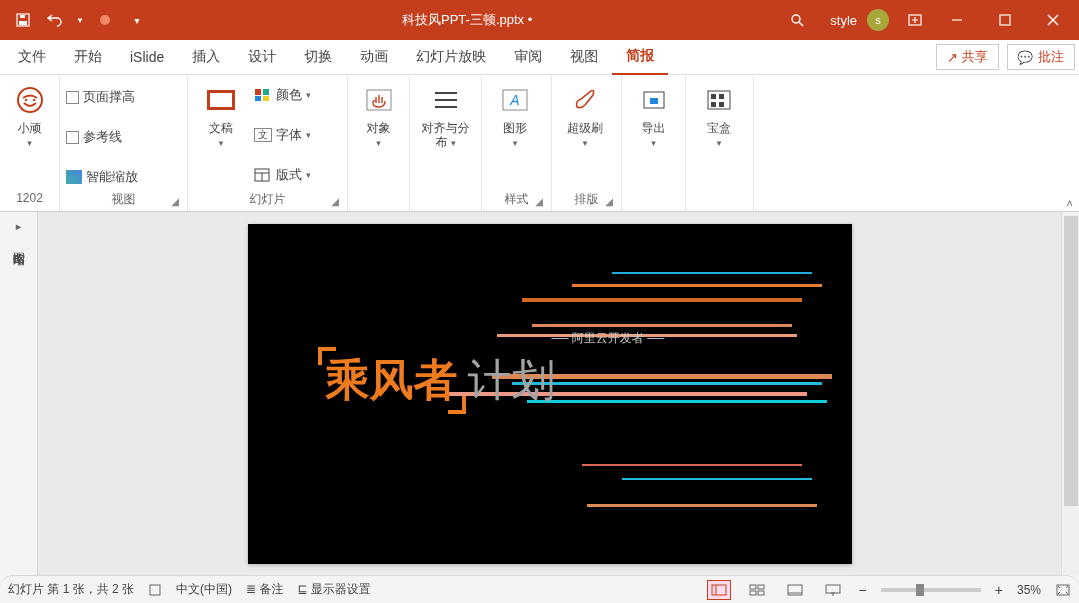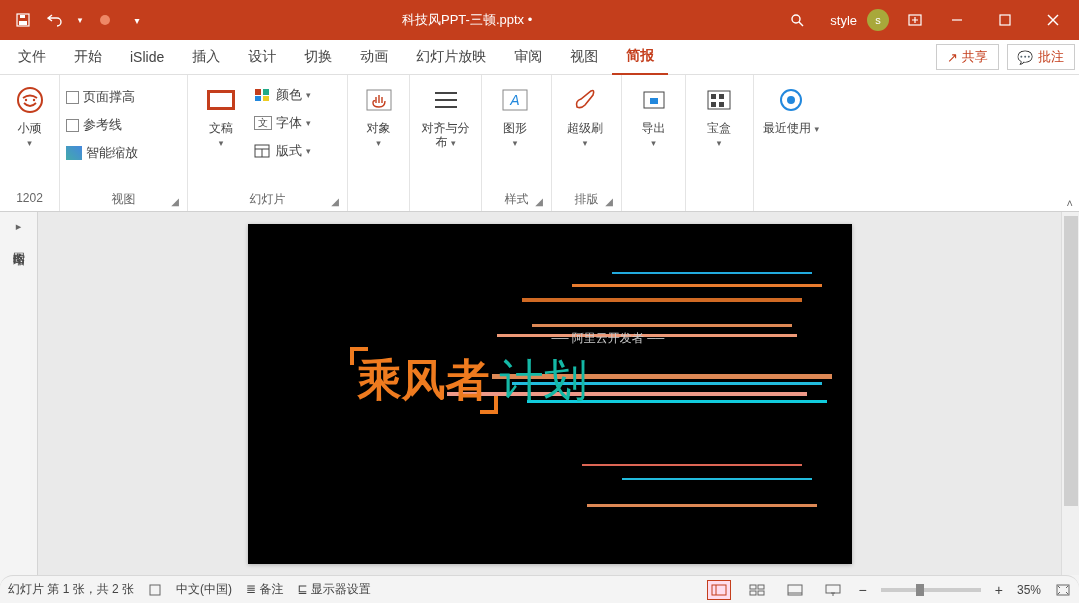--- a/index.html
+++ b/index.html
@@ -21,21 +21,21 @@
 
 .ribbon { height: 137px; background: #fff; border-bottom: 1px solid #d0d0d0; display: flex; font-size: 12px; color: #444; position: relative; }
 .ribbon-group { border-right: 1px solid #e4e4e4; display: flex; flex-direction: column; padding: 4px 6px 2px; }
 .ribbon-body { flex: 1; display: flex; align-items: flex-start; gap: 6px; }
 .ribbon-label { height: 18px; text-align: center; font-size: 12px; color: #666; position: relative; }
 .ribbon-label .launcher { position: absolute; right: 2px; bottom: 2px; font-size: 10px; color: #888; }
 .big-btn { display: flex; flex-direction: column; align-items: center; justify-content: center; gap: 4px; width: 54px; padding: 4px 2px; }
 .big-btn .ico { width: 34px; height: 34px; display: flex; align-items: center; justify-content: center; }
 .big-btn .lbl { font-size: 12px; text-align: center; line-height: 1.2; }
 .big-btn .dd::after { content: "▾"; font-size: 9px; color: #666; }
-.vstack { display: flex; flex-direction: column; gap: 4px; }
+.vstack { display: flex; flex-direction: column; gap: 16px; }
 .small-row { display: flex; align-items: center; gap: 4px; font-size: 13px; height: 24px; }
 .chk { width: 13px; height: 13px; border: 1px solid #888; display: inline-block; background:#fff; }
 .chk.pic { border:none; width:16px; height:14px; background: linear-gradient(45deg,#4aa,#48d); }
 .mini-ico { width: 18px; text-align: center; }
 .ribbon-collapse { position: absolute; right: 6px; bottom: 2px; font-size: 11px; color: #666; }
 
 .work-area { height: calc(603px - 40px - 35px - 137px - 28px); display: flex; background: #eaeaea; }
 .side-pane { width: 38px; background: #f4f4f4; border-right: 1px solid #d4d4d4; display: flex; flex-direction: column; align-items: center; padding-top: 8px; gap: 10px; }
 .side-vt { writing-mode: vertical-rl; font-size: 12px; color: #444; }
 .canvas { flex: 1; display: flex; align-items: center; justify-content: center; position: relative; }
@@ -49,25 +49,25 @@
 .glitch.g6 { right: 45px; top: 168px; width: 360px; height: 4px; background: #e98; }
 .glitch.g7 { right: 25px; top: 176px; width: 300px; height: 3px; background: #1cd; }
 .glitch.g8 { right: 50px; top: 240px; width: 220px; height: 2px; background: #d65; }
 .glitch.g9 { right: 40px; top: 254px; width: 190px; height: 2px; background: #2bd; }
 .glitch.g10 { right: 35px; top: 280px; width: 230px; height: 3px; background: #d85; }
 .glitch.g11 { right: 60px; top: 100px; width: 260px; height: 3px; background: #d85; }
 .glitch.g12 { right: 55px; top: 110px; width: 300px; height: 3px; background: #e97; }
 .stars { position:absolute; left:0; top:0; width:100%; height:100%; background-image: radial-gradient(#fff 0.5px, transparent 0.5px); background-size: 40px 40px; opacity:0.15; }
 .slide-txt { position: absolute; left: 78px; top: 106px; color: #fff; }
 .slide-sub { font-size: 12px; color: #ccc; margin-left: 226px; margin-bottom: 4px; }
-.slide-title { font-size: 44px; font-weight: 800; display: flex; align-items: flex-end; margin-left: 32px; }
+.slide-title { font-size: 44px; font-weight: 800; display: flex; align-items: flex-end; }
 .slide-title .orange { color: #ef7b1f; position:relative; }
 .slide-title .orange::before { content:""; position:absolute; left:-8px; top:-4px; width:14px; height:14px; border-left:4px solid #ef7b1f; border-top:4px solid #ef7b1f; }
 .slide-title .orange::after { content:""; position:absolute; right:-8px; bottom:-4px; width:14px; height:14px; border-right:4px solid #ef7b1f; border-bottom:4px solid #ef7b1f; }
-.slide-title .white { color: #14b8a6; margin-left: 10px; font-weight:300; }
+.slide-title .white { color: #a3a3a3; margin-left: 10px; font-weight:300; }
 .slide-en { font-size: 16px; color: #ddd; margin-top: 6px; letter-spacing: 0.3px; }
 .slide-en .nx { color: #ef7b1f; font-weight: 700; }
 .vscroll { width: 18px; background: #f0f0f0; border-left: 1px solid #dcdcdc; position: relative; }
 .vscroll .thumb { position:absolute; left:2px; top:4px; width:14px; height:80%; background:#cfcfcf; }
 
 .status-bar { height: 28px; background: #f4f4f4; border-top: 1px solid #d8d8d8; display: flex; align-items: center; font-size: 12px; color: #444; padding: 0 8px; gap: 14px; border-radius: 13px; }
 .status-spacer { flex: 1; }
 .view-btn { width: 24px; height: 20px; display: flex; align-items: center; justify-content: center; border: 1px solid transparent; }
 .view-btn.active { border: 1px solid #c43e1c; background: #fde; }
 .zoom-slider { width: 100px; height: 4px; background: #ccc; position: relative; }
@@ -328,31 +328,20 @@
               <rect x="14" y="14" width="5" height="5" fill="#444"></rect>
             </svg>
           </div>
       <div class="lbl"><span>宝盒</span><br><span class="dd"></span></div>
     </div>
       </div>
       <div class="ribbon-label"></div>
   </div>
 
   <div class="ribbon-group" style="width:74px;border-right:none">
-    <div class="ribbon-body">
-        <div class="big-btn" style="width:64px">
-      <div class="ico">
-            <svg width="26" height="26">
-              <circle cx="13" cy="13" r="10" fill="none" stroke="#28d" stroke-width="2"></circle>
-              <circle cx="13" cy="13" r="4" fill="#28d"></circle>
-            </svg>
-          </div>
-      <div class="lbl"><span>最近使用</span> <span class="dd"></span></div>
-    </div>
-      </div>
       <div class="ribbon-label"></div>
   </div>
 
   <div class="ribbon-collapse">˄</div>
 </div>
 
 <div class="work-area">
   <div class="side-pane">
     <div style="font-size:11px;color:#666">▸</div>
     <div class="side-vt">缩略图</div>

